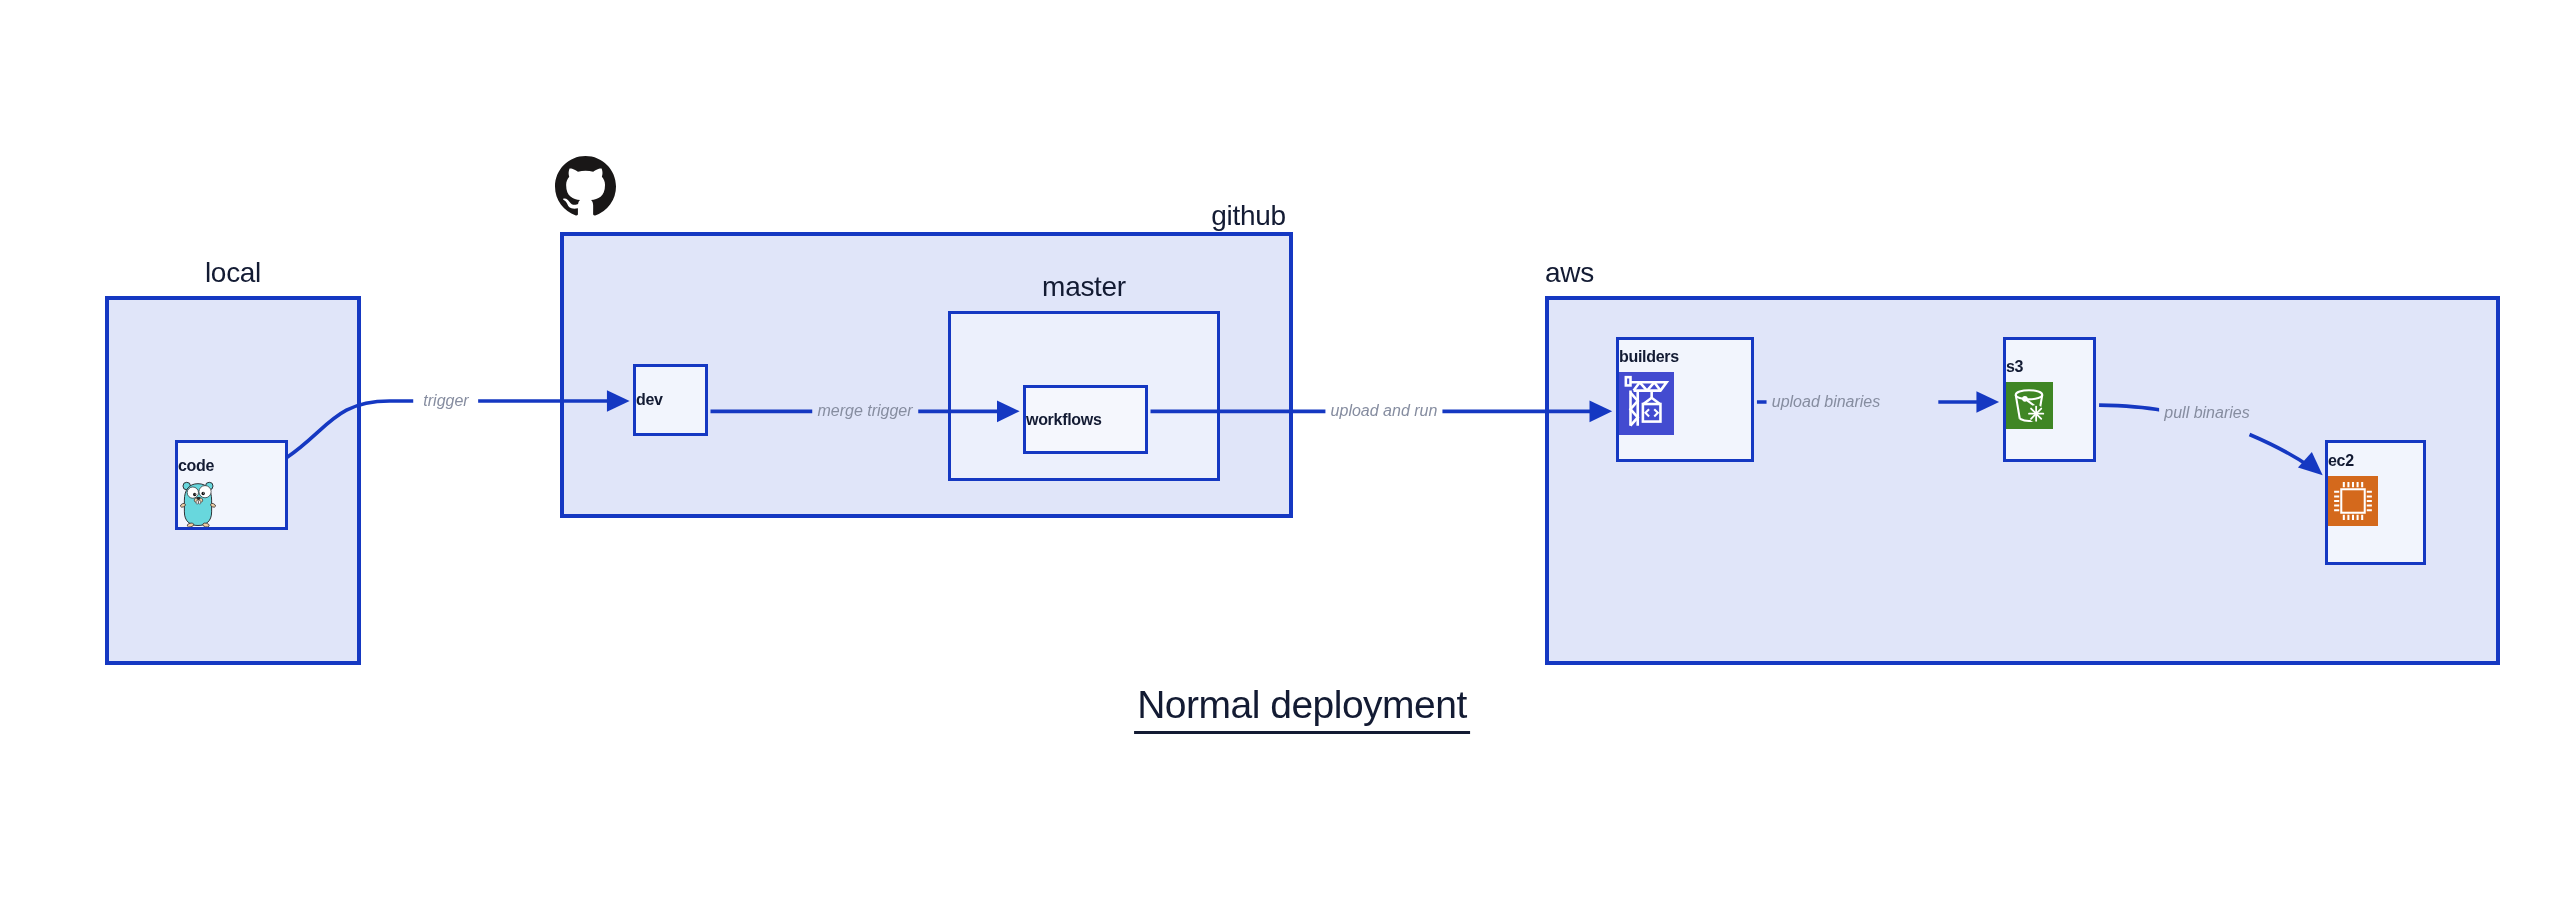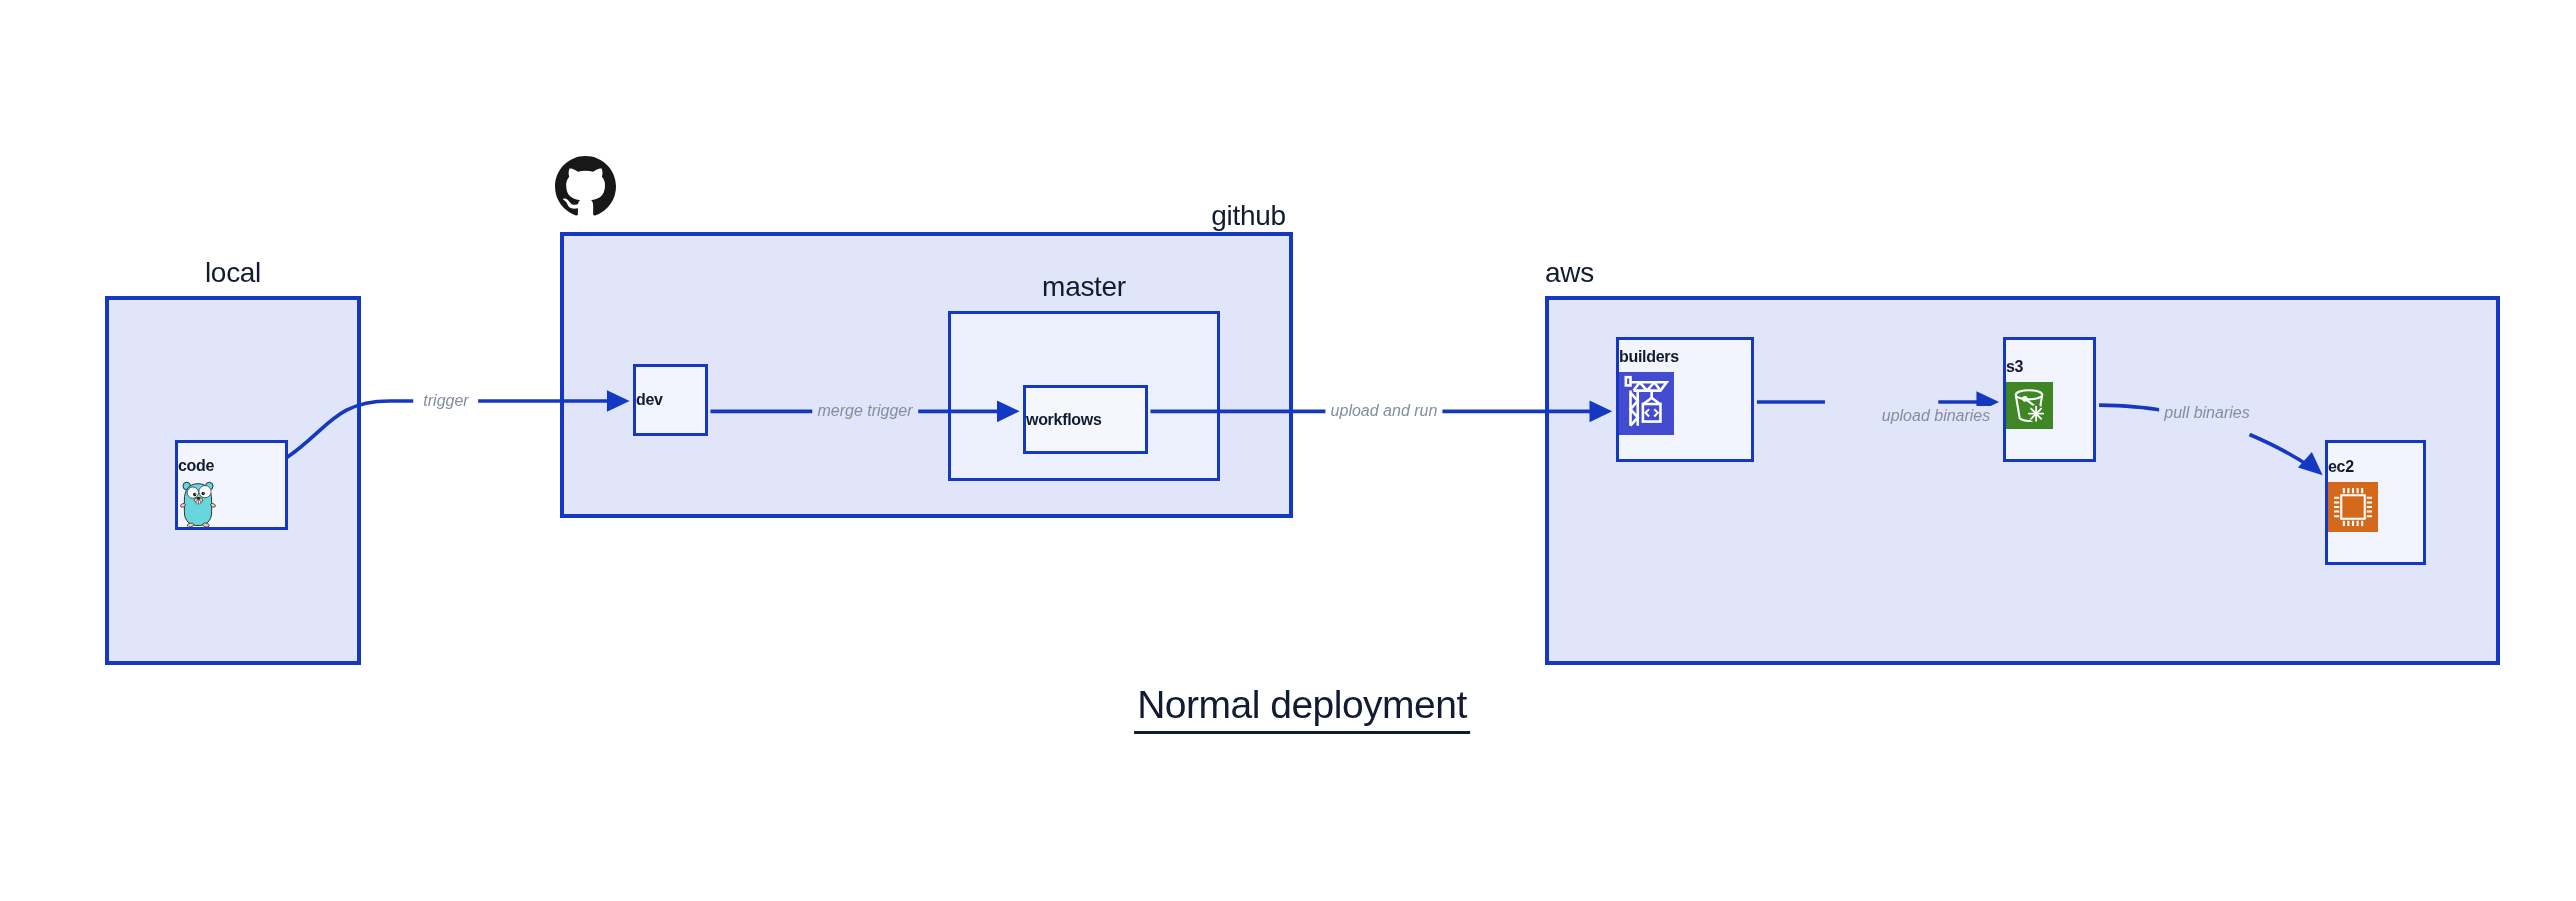--- a/index.html
+++ b/index.html
@@ -37,42 +37,42 @@
 
   
   .node{position:absolute;border:3.6px solid var(--border-blue);background:var(--node-fill);
         display:flex;flex-direction:column;z-index:2;}
   .node-label{color:var(--navy);font-weight:bold;font-size:16px;letter-spacing:-0.3px;}
   #code-node     {left:175px; top:440px;width:113px;height:90px;padding-top:14px;}
   #dev-node      {left:633px;top:364px;width:75px;height:72px;justify-content:center;}
   #workflows-node{left:1023px;top:385px;width:125px;height:69px;justify-content:center;background:#f5f7fd;}
   #builders-node {left:1616px;top:337px;width:138px;height:125px;padding-top:8.2px;}
   #s3-node       {left:2003px;top:337px;width:93px;height:125px;padding-top:18px;}
-  #ec2-node      {left:2325px;top:440px;width:101px;height:125px;padding-top:15px;}
+  #ec2-node      {left:2325px;top:440px;width:101px;height:125px;padding-top:9px;}
 
   .icon-tile{margin-top:6.2px;display:flex;align-items:center;justify-content:center;}
   #builders-icon{width:55px;height:63px;background:var(--codebuild-bg);}
   #s3-icon      {width:47px; height:47px; background:var(--s3-bg);}
   #ec2-icon     {width:50px; height:50px; background:var(--ec2-bg);}
 
   
   #edges{position:absolute;left:0;top:0;z-index:3;pointer-events:none;}
   #edges path{stroke:var(--border-blue);stroke-width:7;fill:none;}
   #edges polygon{fill:var(--border-blue);stroke:none;}
 
   
   .edge-label{position:absolute;z-index:4;transform:translate(-50%,-50%);
               font-style:italic;font-size:16px;color:var(--edge-gray);
               padding:1px 5.2px;white-space:nowrap;}
   .chip-white{background:#ffffff;}
   .chip-fill {background:var(--group-fill);}
   #edge-label-0{left:446px; top:401px;}
   #edge-label-1{left:865px;top:411px;}
   #edge-label-2{left:1384px;top:411px;}
-  #edge-label-3{left:1936px;top:402px;margin-top:14px;}
+  #edge-label-3{left:1826px;top:402px;}
   #edge-label-4{left:2207px;top:413px;}
 
   
   #octocat{left:555px;top:156px;width:61px;height:61px;z-index:2;}
 
   
   #diagram-title{position:absolute;left:1302px;top:683px;transform:translateX(-50%);
                  color:var(--navy);font-size:39px;letter-spacing:-0.5px;
                  border-bottom:3.6px solid var(--navy);padding:0 3.1px 4.1px 3.1px;white-space:nowrap;}
 

